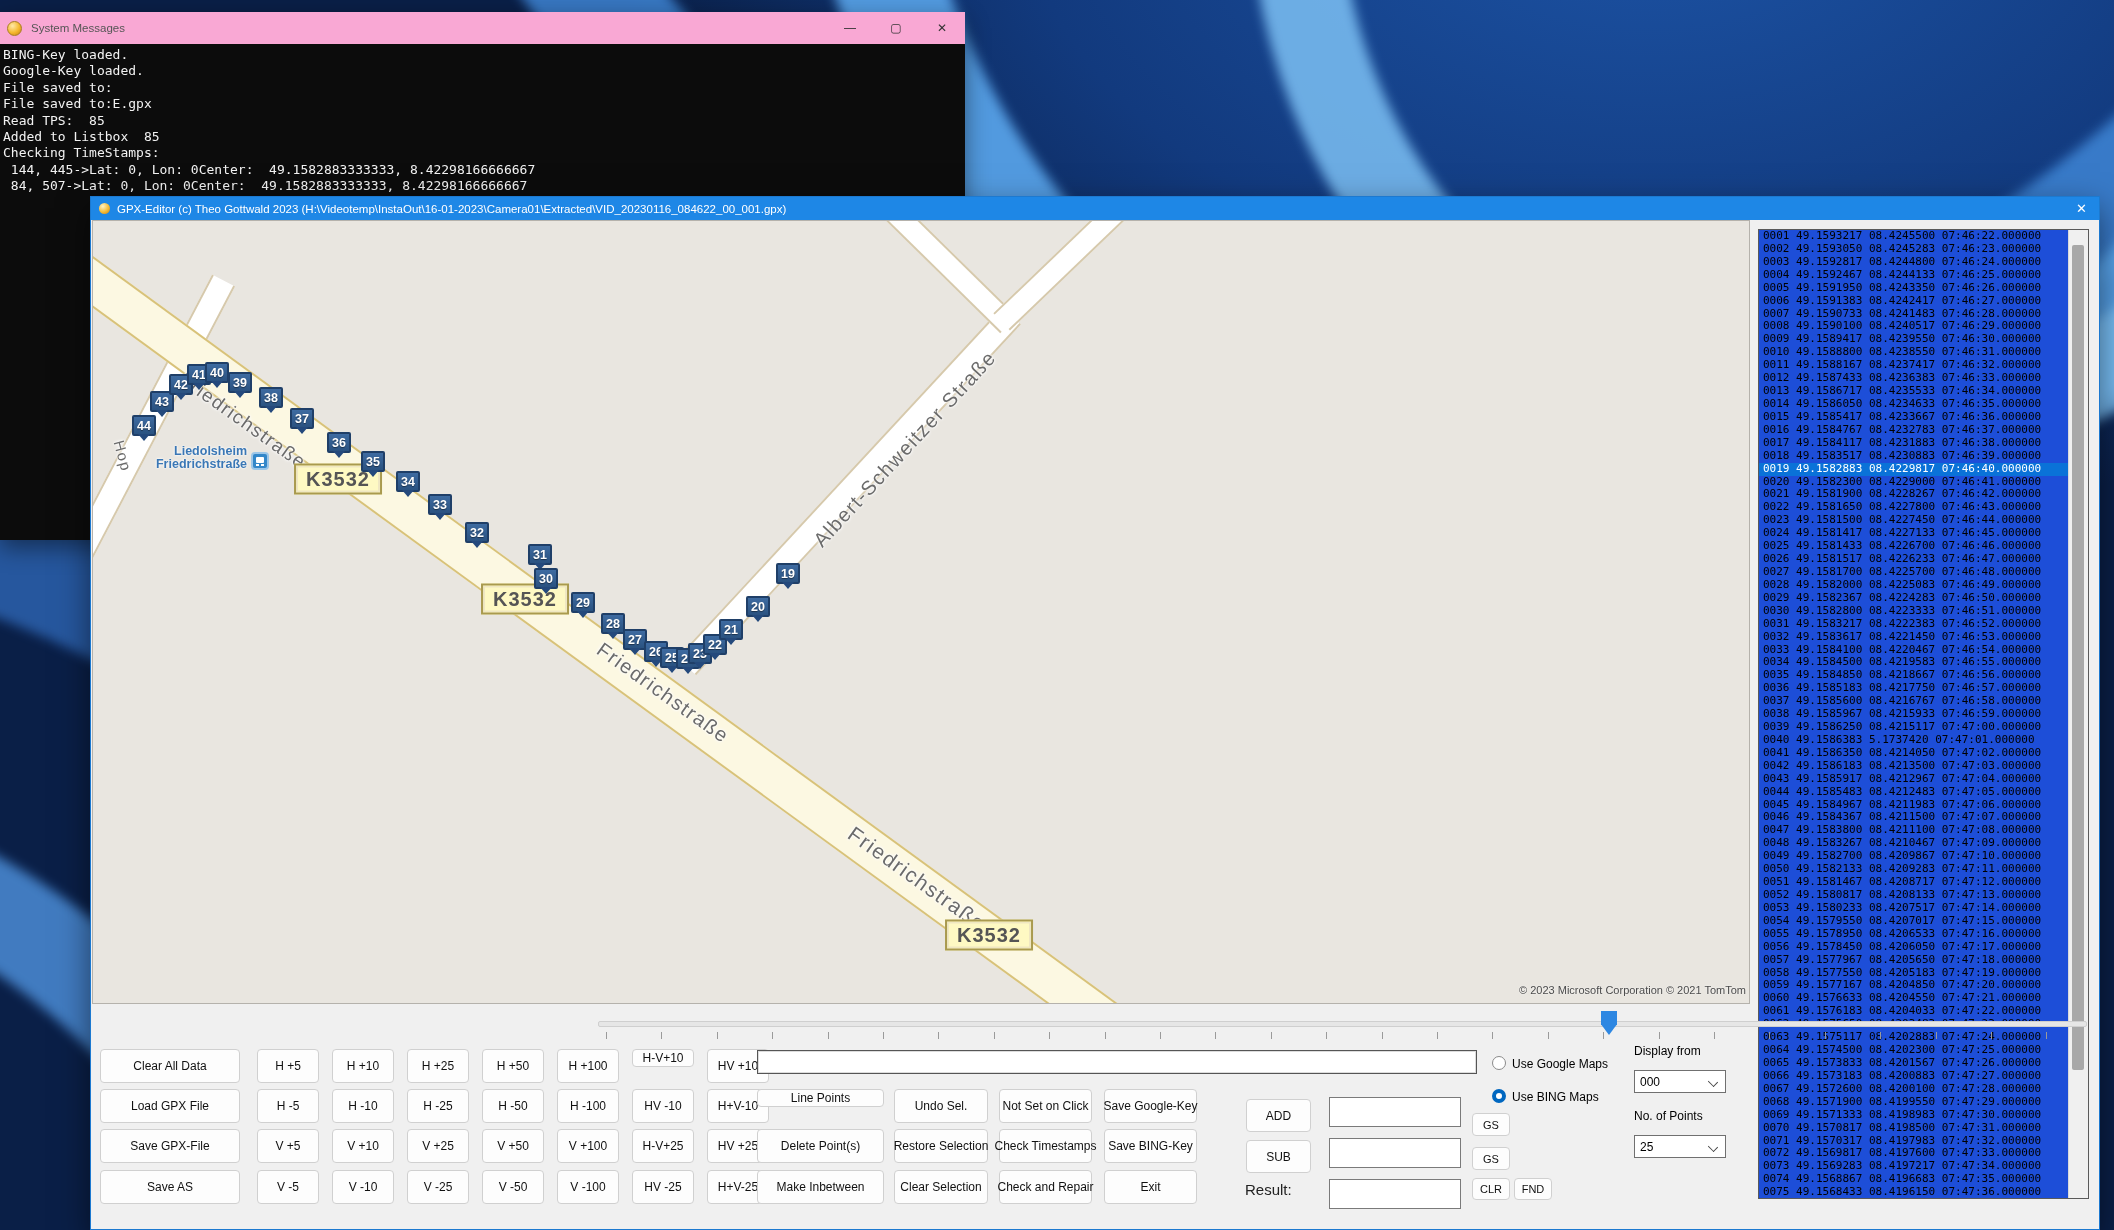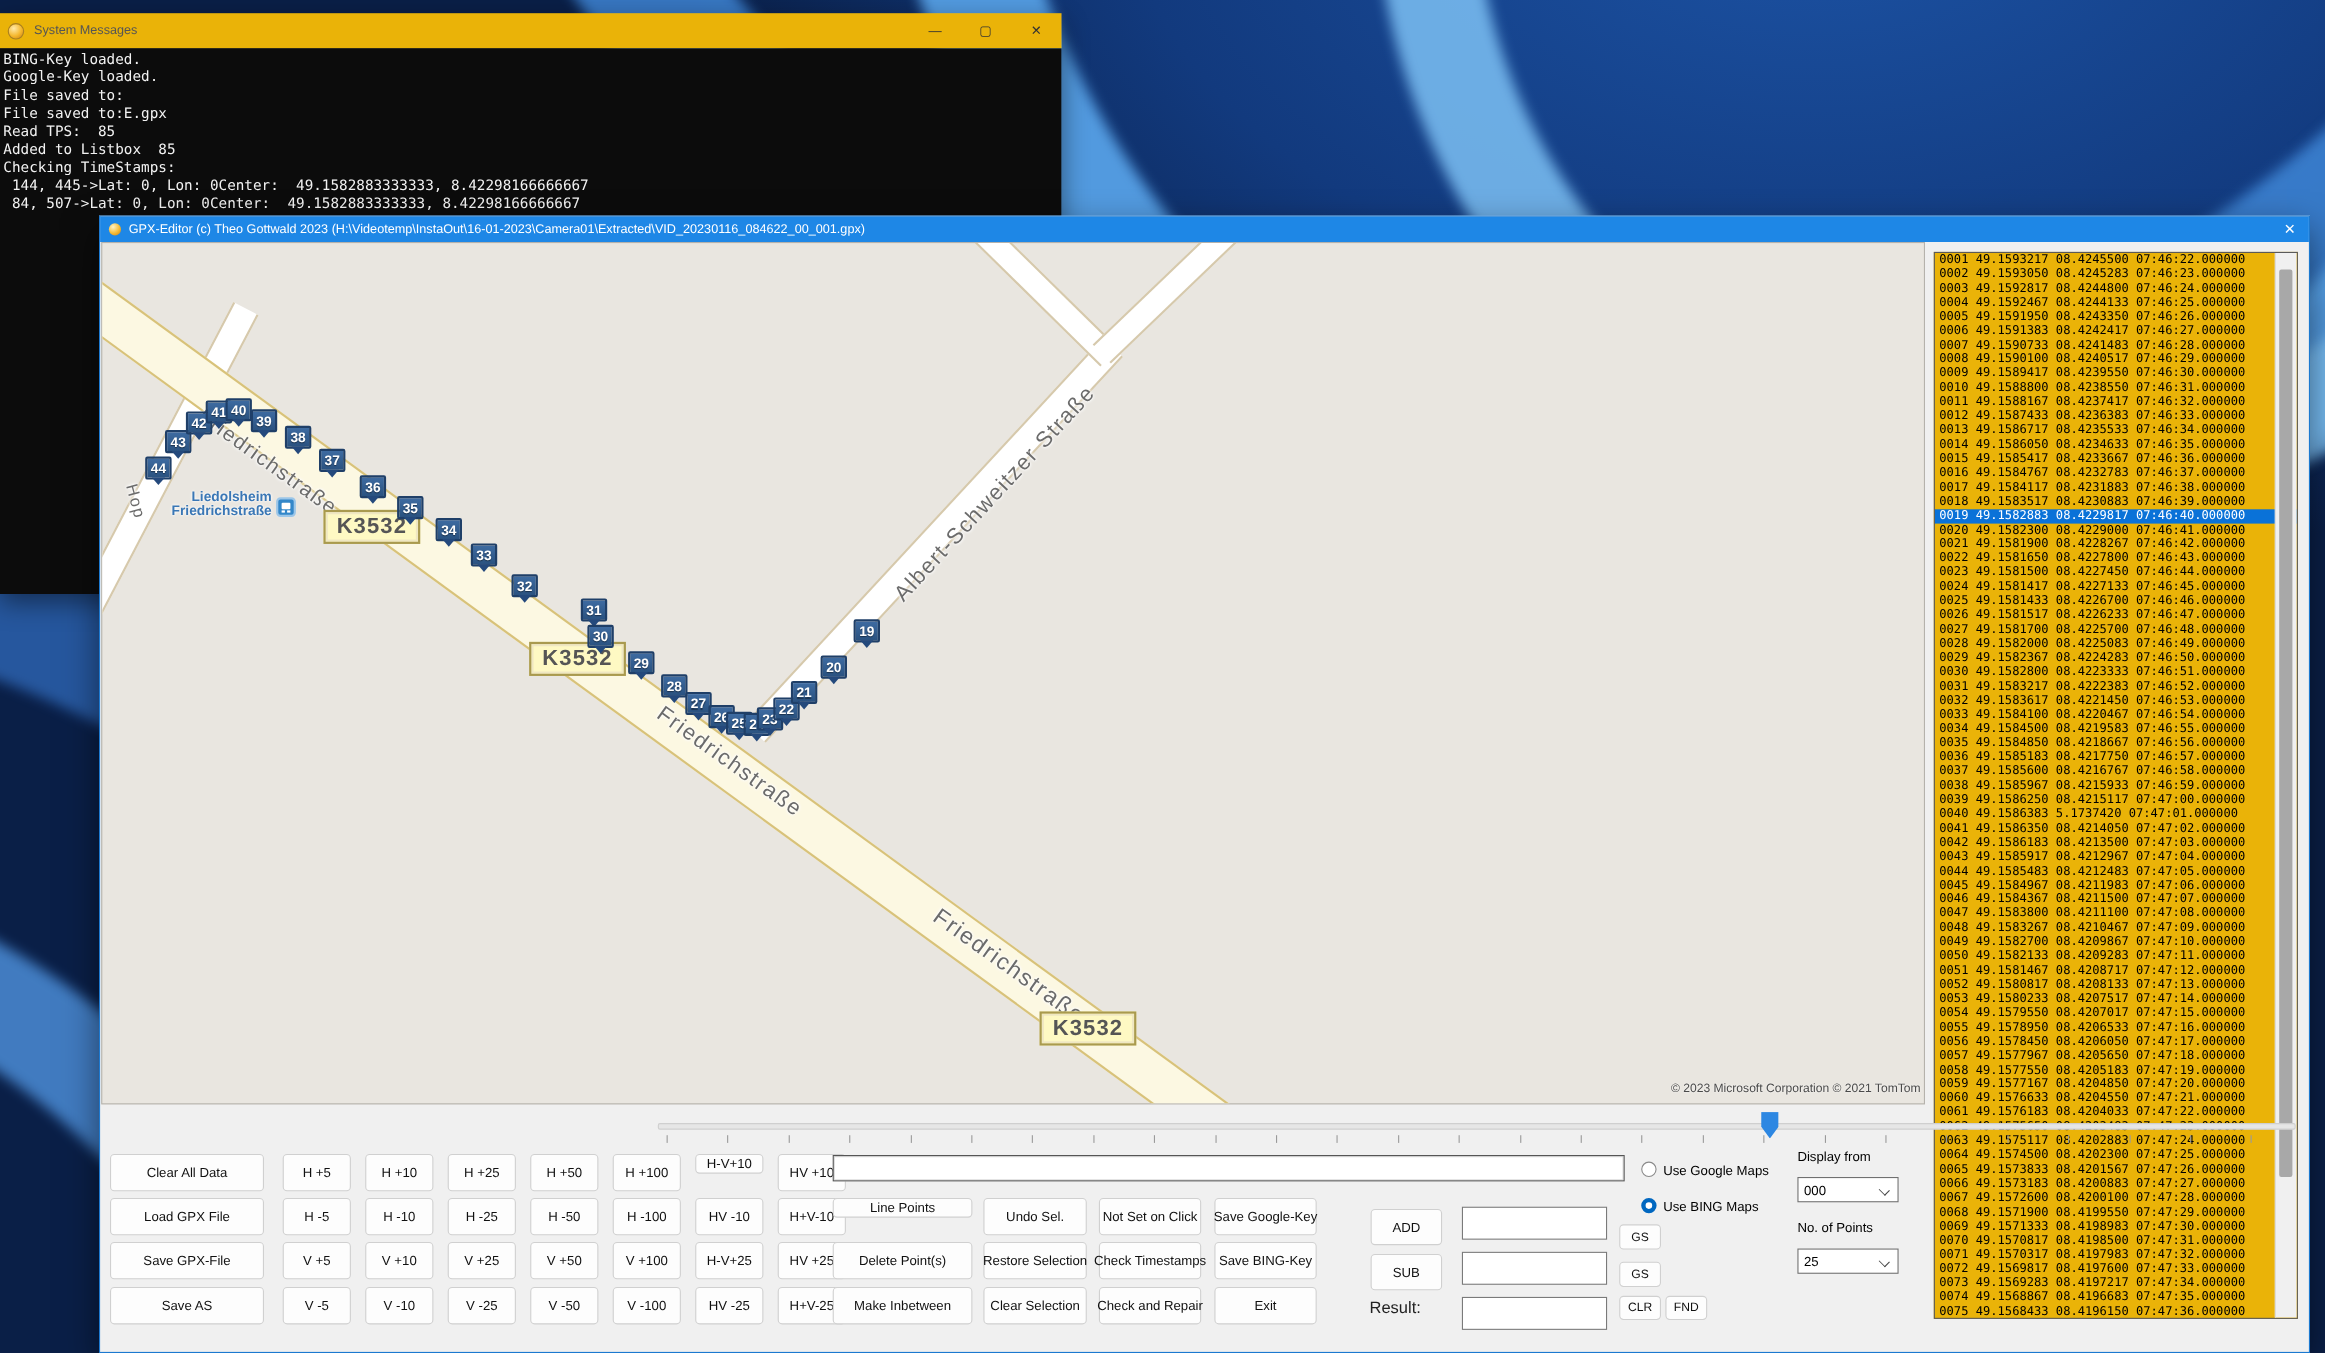--- a/index.html
+++ b/index.html
@@ -12,21 +12,21 @@
     background:radial-gradient(1400px 900px at 78% -10%, #1d55a8 0%, #123a7e 45%, #0a1f47 75%);}
   .swirl{position:absolute;border-radius:50%;filter:blur(6px);}
   .sw1{width:2000px;height:2000px;left:330px;top:-1750px;border:120px solid #3f86d6;opacity:.85;}
   .sw2{width:1400px;height:1400px;left:800px;top:-1050px;border:110px solid #5aa6ec;opacity:.9;}
   .sw3{width:1000px;height:1000px;left:1250px;top:-700px;border:90px solid #7cc0f4;opacity:.85;}
   .sw4{width:1800px;height:1800px;left:-1350px;top:430px;border:130px solid #2a5ea8;opacity:.9;}
   .sw5{width:1300px;height:1300px;left:-1120px;top:760px;border:100px solid #4f93df;opacity:.8;}
 
   
   #console-win{left:0;top:12px;width:965px;height:528px;box-shadow:0 8px 22px rgba(0,0,0,.45);}
-  #console-title{left:0;top:0;width:965px;height:32px;background:#eab308;display:flex;align-items:center;}
+  #console-title{left:0;top:0;width:965px;height:32px;background:#f9a8d4;display:flex;align-items:center;}
   .app-dot{width:13px;height:13px;border-radius:50%;margin-left:7px;
      background:radial-gradient(circle at 35% 30%, #ffe9a8, #f5b82e 55%, #c87d12);border:1px solid #a87f22;}
   #console-title .t{margin-left:9px;font-size:11.5px;color:#555;}
   .win-ctrls{margin-left:auto;display:flex;align-items:center;height:100%;}
   .win-ctrls span{width:46px;text-align:center;font-size:12px;color:#333;line-height:32px;}
   #console-body{left:0;top:32px;width:965px;height:496px;background:#0c0c0c;
      font-family:"DejaVu Sans Mono",monospace;font-size:13px;line-height:16.4px;
      color:#f2f2f2;white-space:pre;margin:0;padding:3px 0 0 3px;box-sizing:border-box;}
 
   
@@ -85,21 +85,21 @@
   #result-label{left:1245px;top:1181px;font-size:15px;color:#222;}
   .radio{position:absolute;width:14px;height:14px;border-radius:50%;background:#fff;
      border:1px solid #8a8a8a;box-sizing:border-box;}
   .radio.sel{border:4px solid #0067c0;}
   .dd{position:absolute;width:92px;height:23px;background:#fff;border:1px solid #707070;
      box-sizing:border-box;font-size:12px;display:flex;align-items:center;padding-left:5px;}
   .dd .chev{position:absolute;right:8px;top:7px;width:7px;height:7px;border-right:1.6px solid #444;
      border-bottom:1.6px solid #444;transform:rotate(45deg) scaleY(.8);}
 
   
-  #listbox{left:1667px;top:32px;width:331px;height:970px;background:#eab308;
+  #listbox{left:1667px;top:32px;width:331px;height:970px;background:#1d4ed8;
      border:1px solid #5a5a5a;box-sizing:border-box;overflow:hidden;}
   .pt-row{height:12.93px;line-height:12.93px;font-family:"DejaVu Sans Mono",monospace;
      font-size:11px;color:#000;white-space:pre;padding-left:4px;}
   .pt-row.sel{background:#0a72d8;color:#fff;}
   #lb-scroll{position:absolute;right:0;top:0;width:19px;height:100%;background:#f0f0f0;
      border-left:1px solid #d9d9d9;}
   #lb-thumb{position:absolute;left:3px;top:15px;width:12px;height:825px;background:#a8a8a8;border-radius:2px;}
 </style>
 </head>
 <body>

